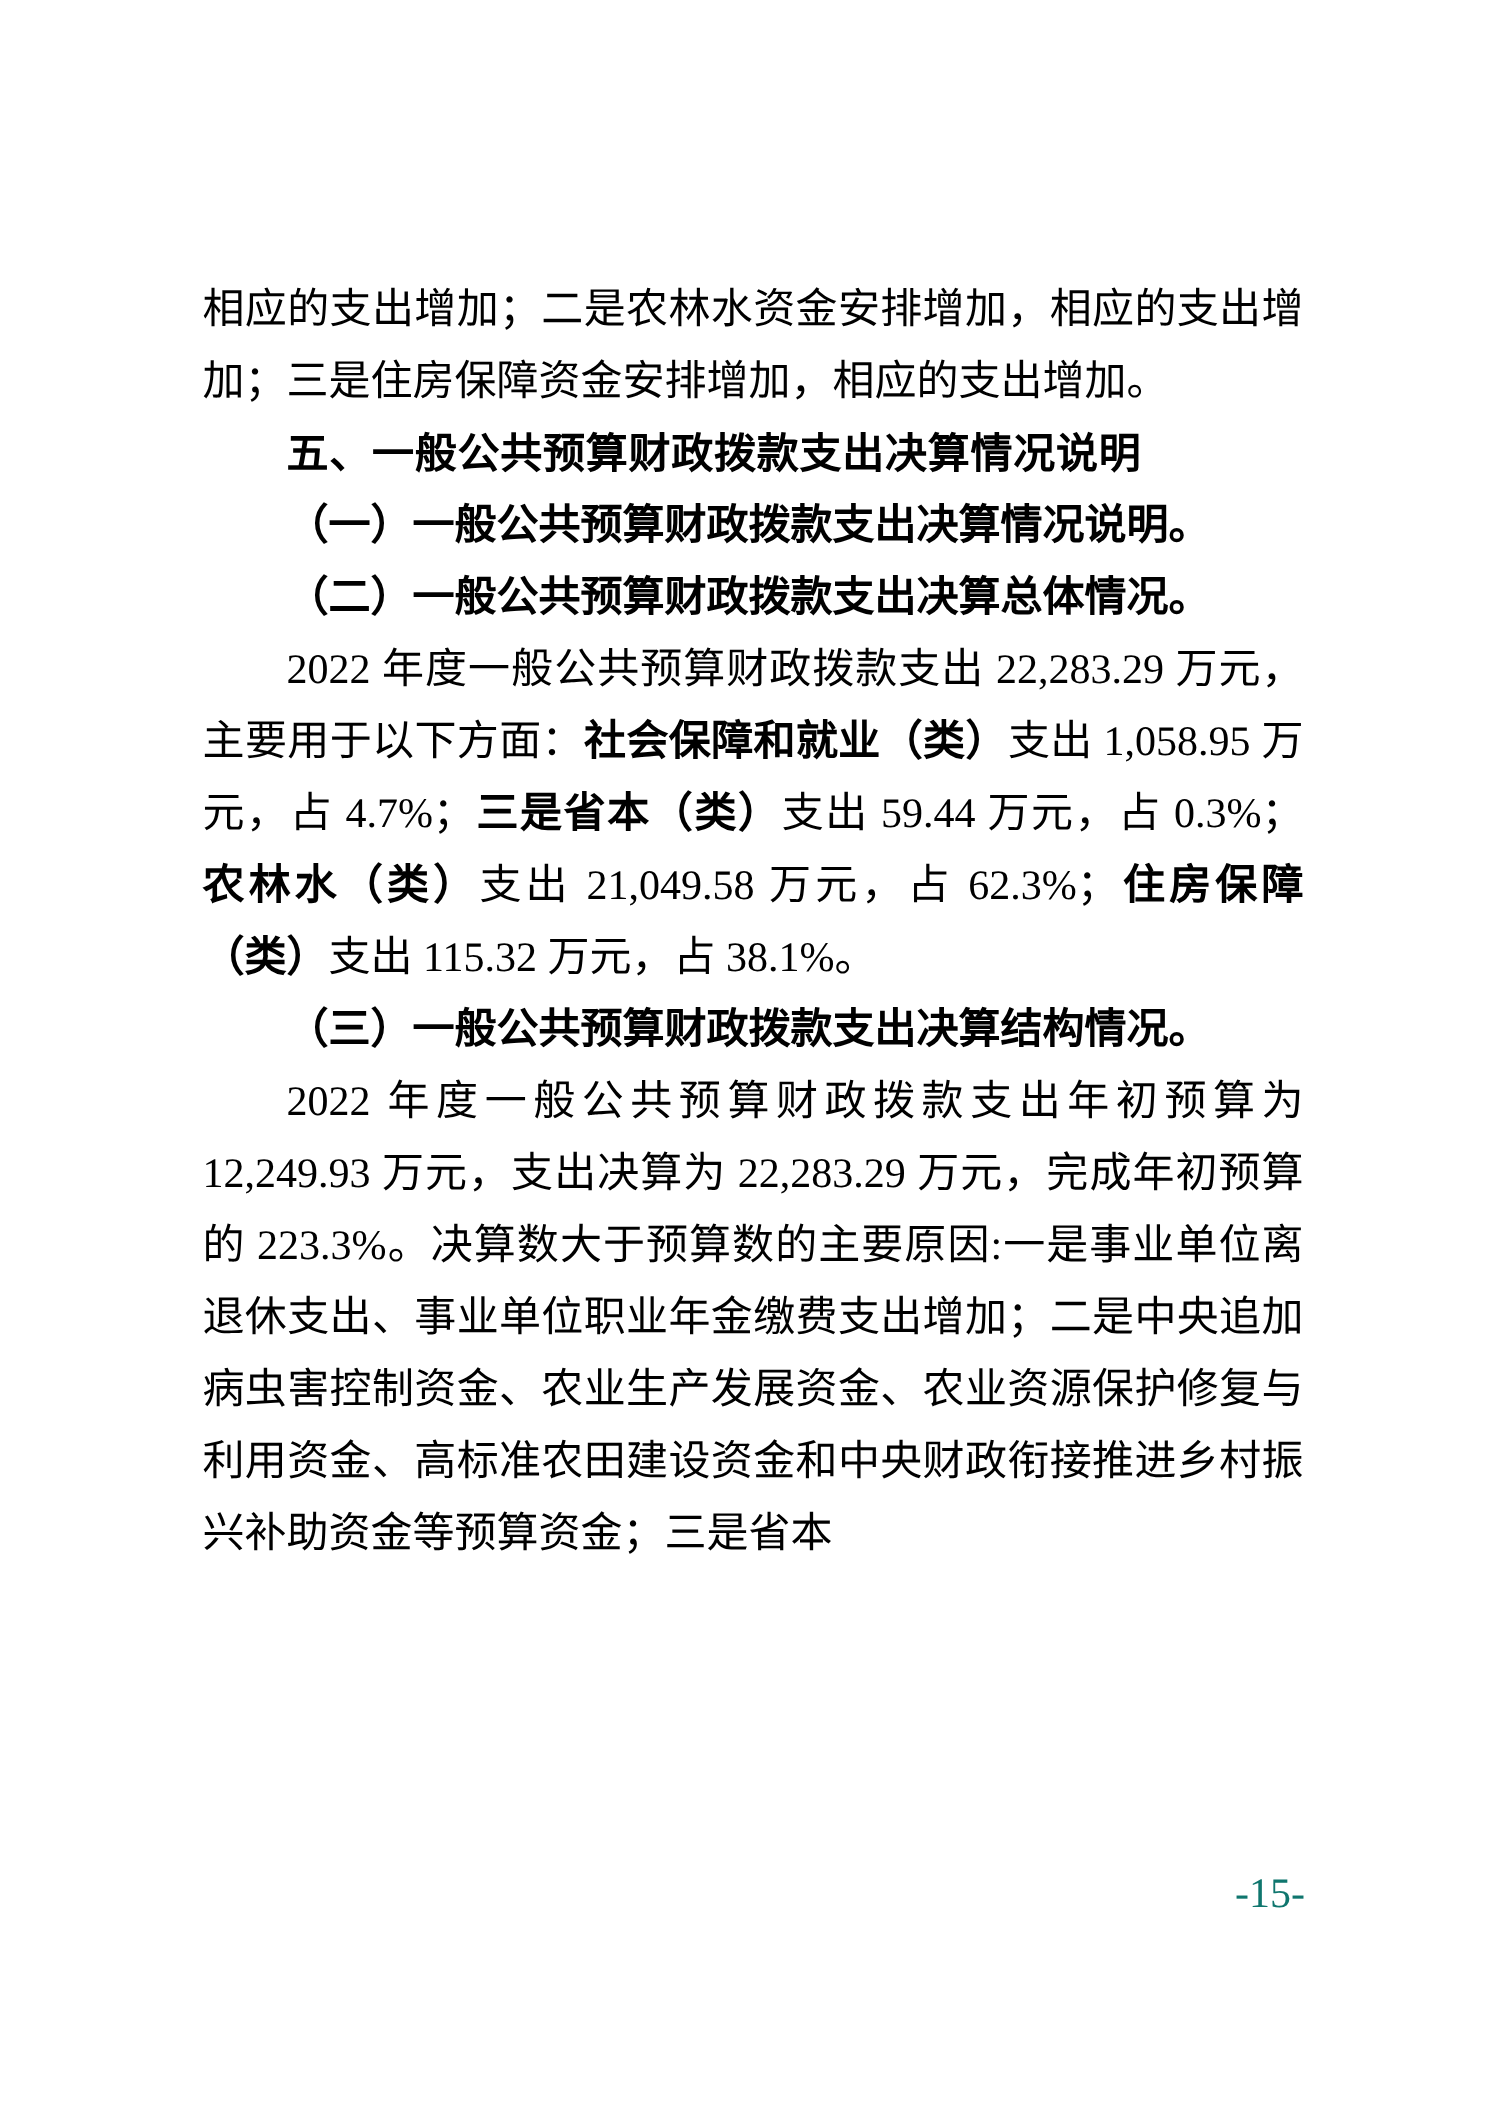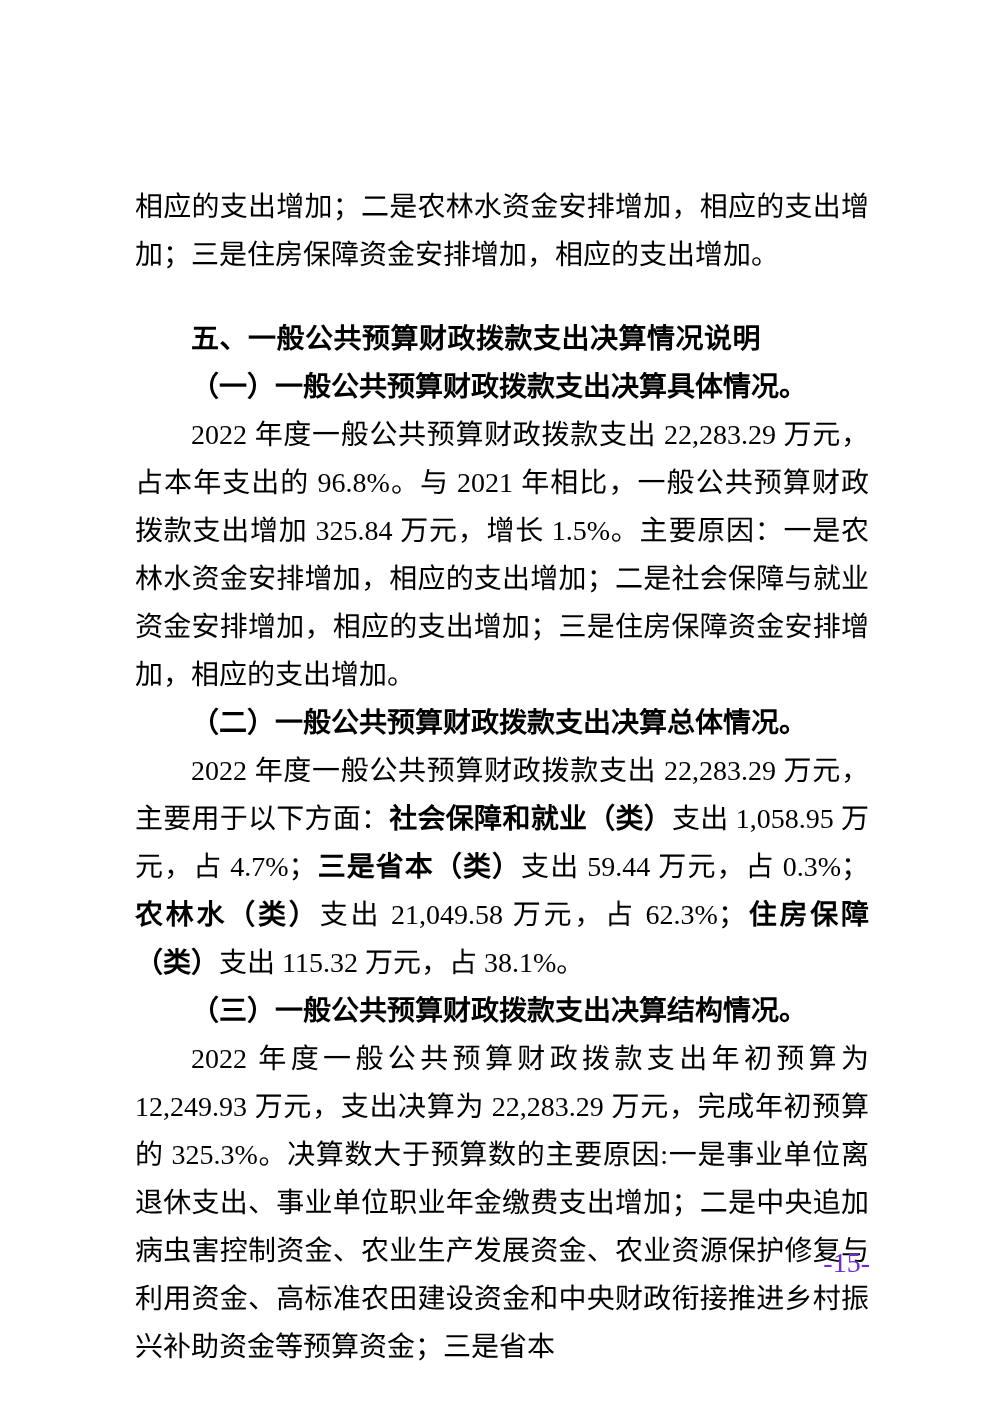--- a/index.html
+++ b/index.html
@@ -32,53 +32,51 @@
   .para.noindent {
     text-indent: 0;
   }
   .heading {
     font-weight: bold;
   }
   .heading-main {
     font-family: "Liberation Sans", "DejaVu Sans", sans-serif;
     font-weight: bold;
     letter-spacing: 0.5px;
-    margin-top: 36px;
   }
   .bold {
     font-weight: bold;
   }
   .page-number {
     position: absolute;
     right: 130px;
     top: 1239px;
     font-size: 28px;
     line-height: 48px;
     font-family: "Liberation Serif", "DejaVu Serif", serif;
-    color: #6d28d9;
+    color: #0f766e;
   }
 </style>
 </head>
 <body>
 
 <div class="page">
   <div class="text-block">
 
     <p class="para noindent">相应的支出增加；二是农林水资金安排增加，相应的支出增加；三是住房保障资金安排增加，相应的支出增加。</p>
 
     <p class="para heading heading-main">五、一般公共预算财政拨款支出决算情况说明</p>
 
-    <p class="para heading">（一）一般公共预算财政拨款支出决算具体情况。</p>
+    <p class="para heading">（一）一般公共预算财政拨款支出决算情况说明。</p>
 
-    <p class="para">2022 年度一般公共预算财政拨款支出 22,283.29 万元，占本年支出的 96.8%。与 2021 年相比，一般公共预算财政拨款支出增加 325.84 万元，增长 1.5%。主要原因：一是农林水资金安排增加，相应的支出增加；二是社会保障与就业资金安排增加，相应的支出增加；三是住房保障资金安排增加，相应的支出增加。</p>
 
     <p class="para heading">（二）一般公共预算财政拨款支出决算总体情况。</p>
 
     <p class="para"><span>2022 年度一般公共预算财政拨款支出 22,283.29 万元，主要用于以下方面：</span><span class="bold">社会保障和就业（类）</span><span>支出 1,058.95 万元，占 4.7%；</span><span class="bold">三是省本（类）</span><span>支出 59.44 万元，占 0.3%；</span><span class="bold">农林水（类）</span><span>支出 21,049.58 万元，占 62.3%；</span><span class="bold">住房保障（类）</span><span>支出 115.32 万元，占 38.1%。</span></p>
 
     <p class="para heading">（三）一般公共预算财政拨款支出决算结构情况。</p>
 
-    <p class="para">2022 年度一般公共预算财政拨款支出年初预算为 12,249.93 万元，支出决算为 22,283.29 万元，完成年初预算的 325.3%。决算数大于预算数的主要原因:一是事业单位离退休支出、事业单位职业年金缴费支出增加；二是中央追加病虫害控制资金、农业生产发展资金、农业资源保护修复与利用资金、高标准农田建设资金和中央财政衔接推进乡村振兴补助资金等预算资金；三是省本</p>
+    <p class="para">2022 年度一般公共预算财政拨款支出年初预算为 12,249.93 万元，支出决算为 22,283.29 万元，完成年初预算的 223.3%。决算数大于预算数的主要原因:一是事业单位离退休支出、事业单位职业年金缴费支出增加；二是中央追加病虫害控制资金、农业生产发展资金、农业资源保护修复与利用资金、高标准农田建设资金和中央财政衔接推进乡村振兴补助资金等预算资金；三是省本</p>
 
   </div>
 
   <div class="page-number">-15-</div>
 </div>
 
 </body></html>

